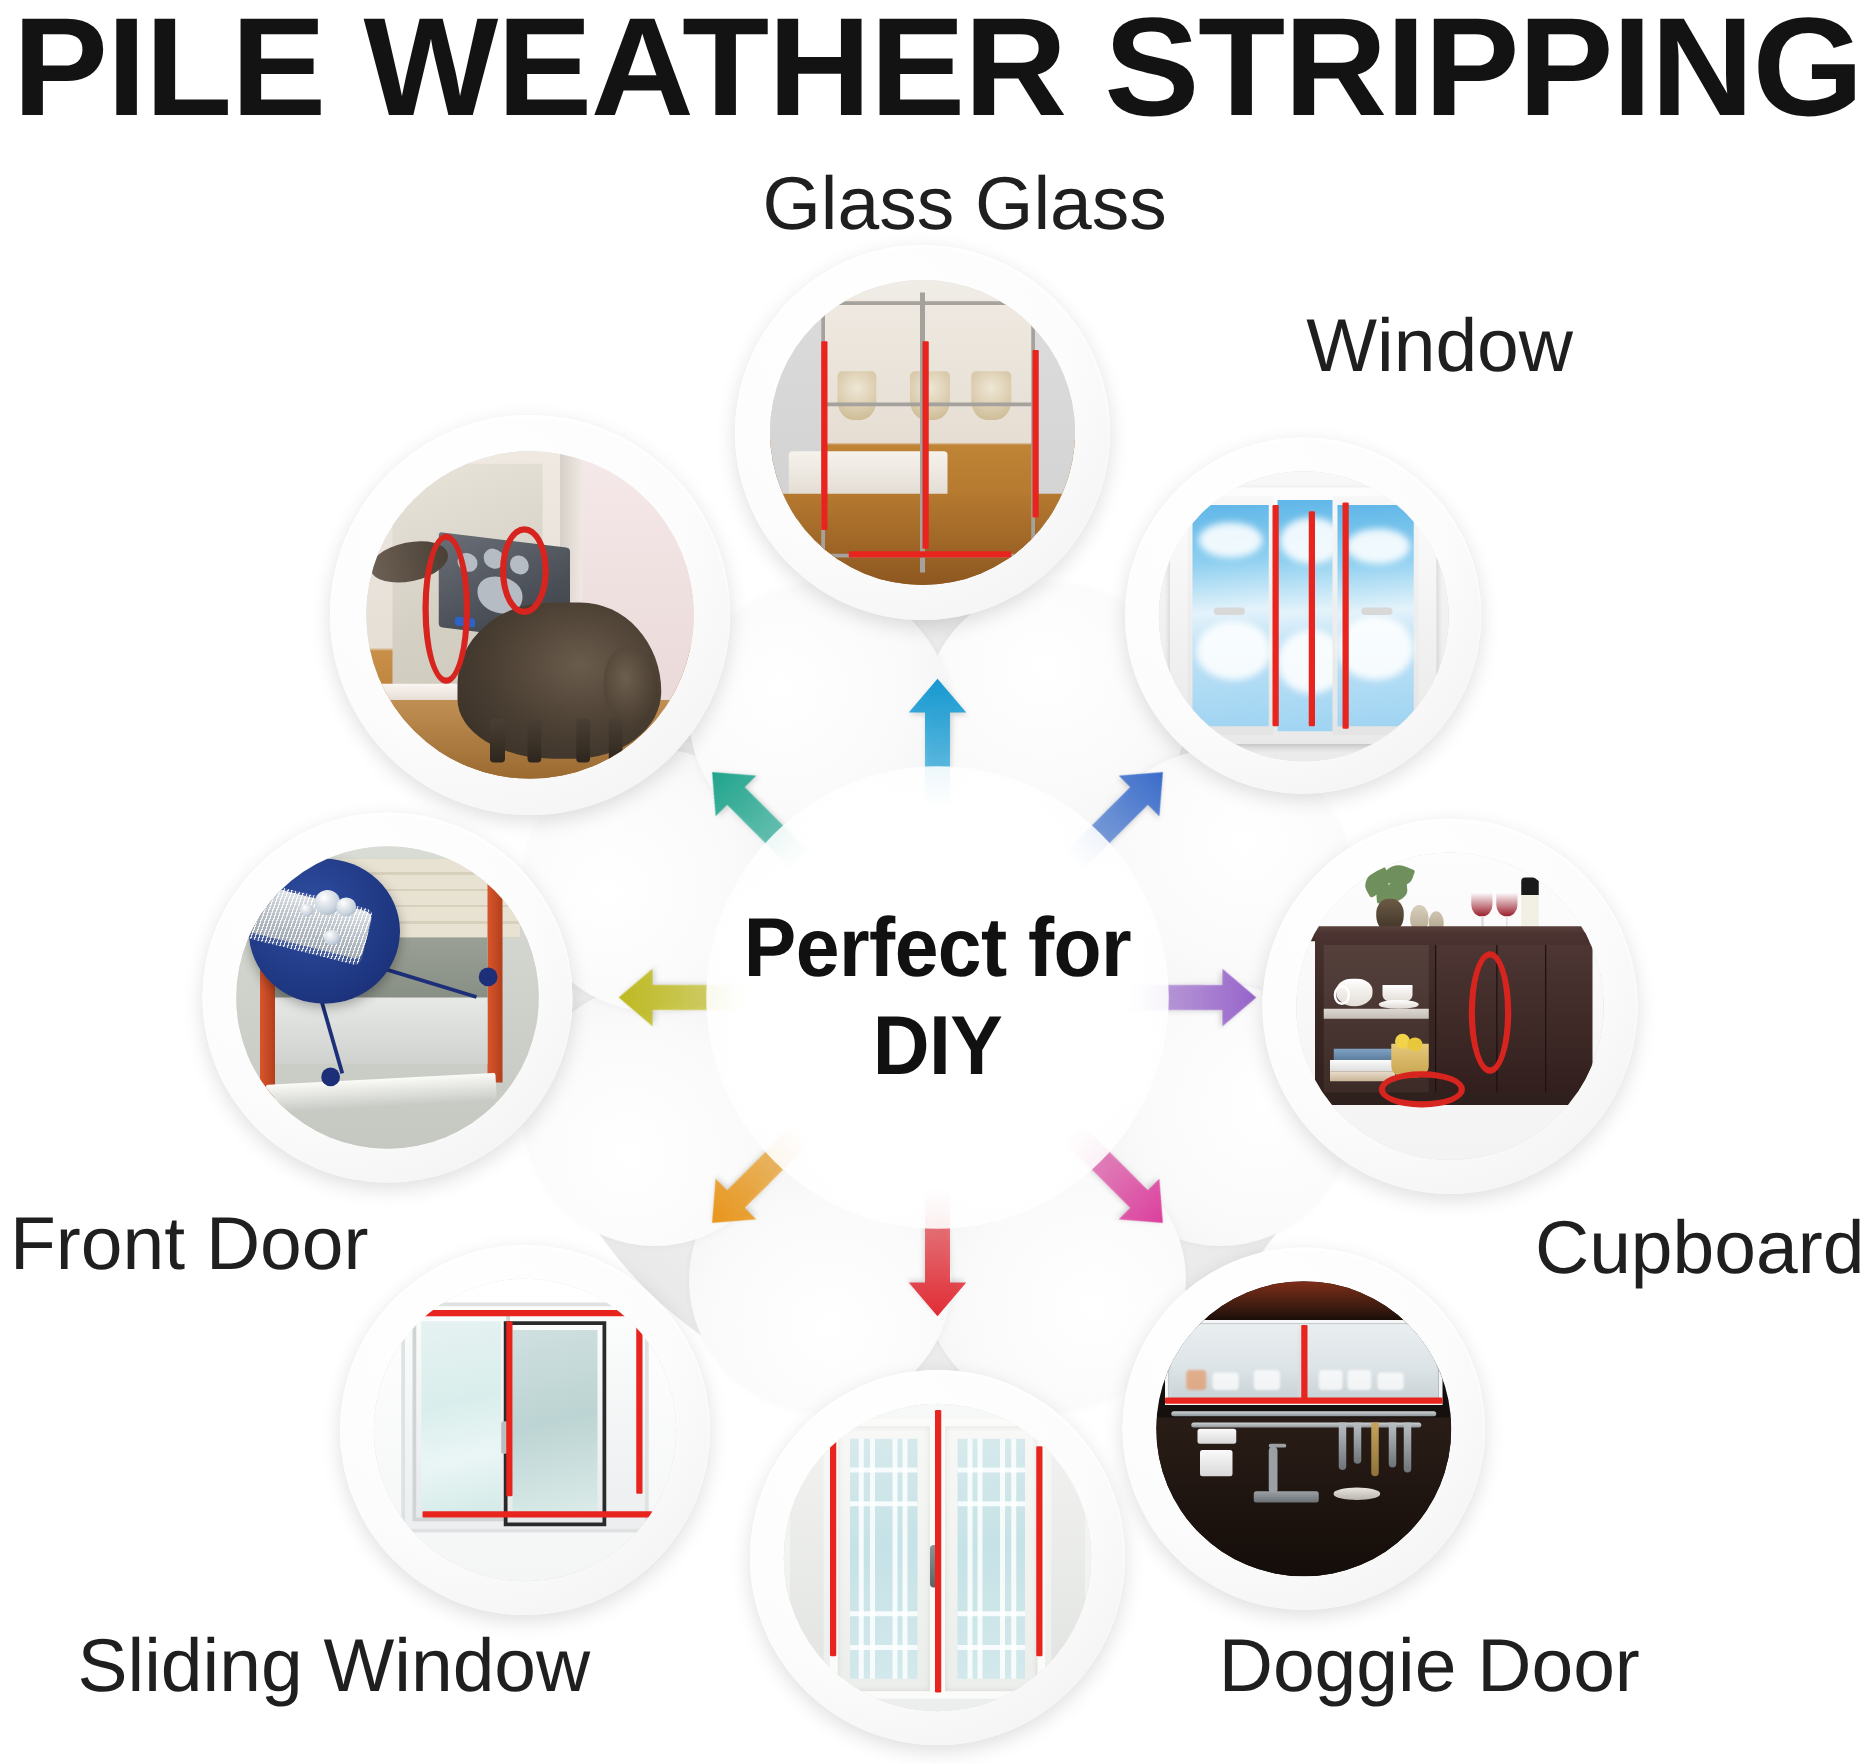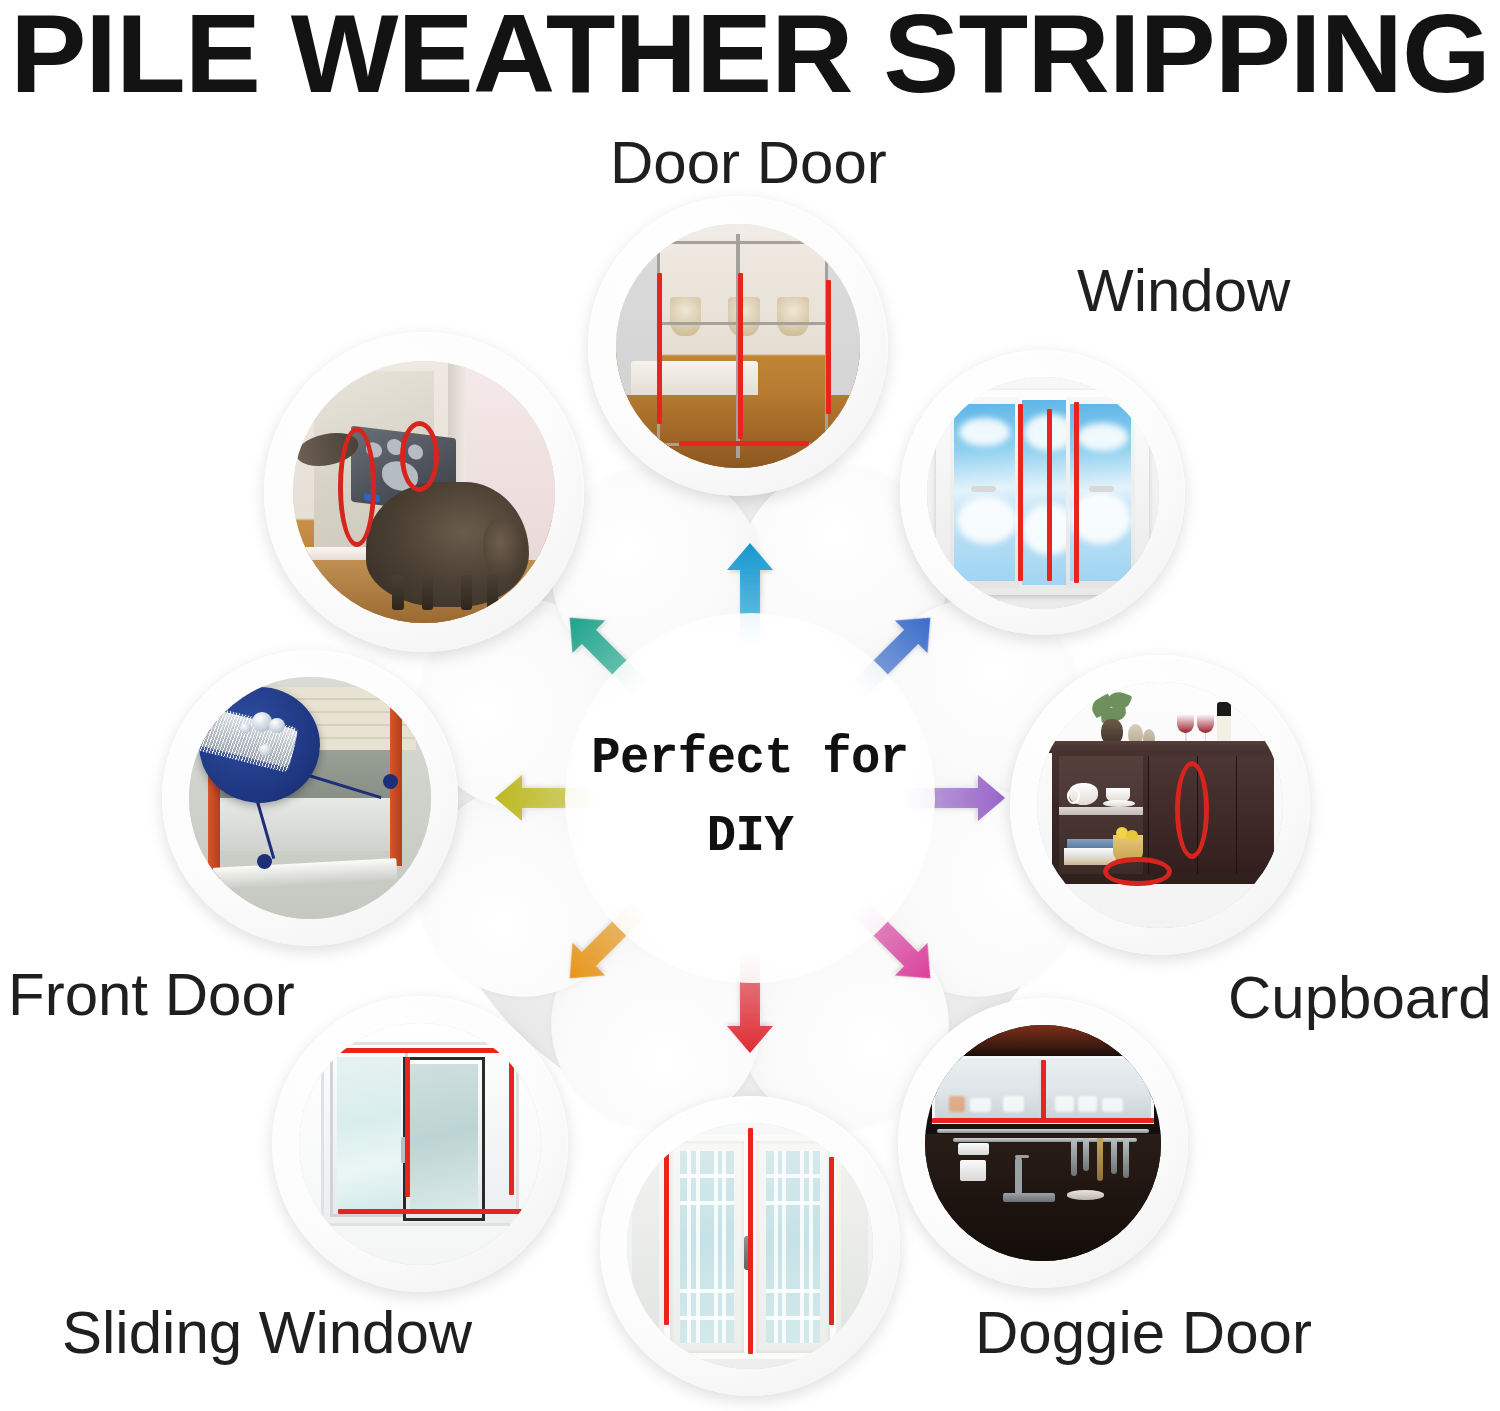--- a/index.html
+++ b/index.html
@@ -74,23 +74,23 @@
     border-radius:50%;
     background:radial-gradient(circle,#ffffff 0%,#ffffff 58%,rgba(255,255,255,.85) 75%,rgba(255,255,255,0) 100%);
   }
   #centertext{
     position:absolute;
     left:50%;top:50%;
     transform:translate(-50%,-50%);
     width:420px;
     text-align:center;
     color:#111;
-    font-family:Liberation Mono, monospace;
+    font-family:Liberation Sans, sans-serif;
     font-weight:700;
-    font-size:52px;
+    font-size:67px;
     line-height:78px;
     letter-spacing:-0.5px;
   }
   #centertext .l1{display:block;transform:scaleX(.94);}
   #centertext .l2{display:block;transform:scaleX(.94);}
 
   
   .arrow{
     position:absolute;
     left:50%;top:50%;
@@ -215,22 +215,22 @@
   .sw-panedark{position:absolute;inset:4px;background:linear-gradient(168deg,#cfe0df 0%,#bcd4d3 48%,#dcecea 100%);}
   .sw-lock{position:absolute;width:5px;height:26px;background:#b9bec0;border-radius:2px;}
 </style>
 </head>
 <body>
 
 <div id="stage">
 
   <div id="title">PILE WEATHER STRIPPING</div>
 
-  <div class="label" style="left:610px;top:130px;">Door Door</div>
-  <div class="label" style="left:1045px;top:258px;margin-left:32px;">Window</div>
+  <div class="label" style="left:610px;top:130px;">Glass Glass</div>
+  <div class="label" style="left:1045px;top:244px;">Window</div>
   <div class="label" style="left:1228px;top:965px;">Cupboard</div>
   <div class="label" style="left:975px;top:1300px;">Doggie Door</div>
   <div class="label" style="left:8px;top:962px;">Front Door</div>
   <div class="label" style="left:62px;top:1300px;">Sliding Window</div>
 
   <div id="centerwrap">
     <div id="disc"></div>
 
     <div class="lobe" style="transform:rotate(22.5deg) translateY(-245px);"></div>
     <div class="lobe" style="transform:rotate(67.5deg) translateY(-245px);"></div>

